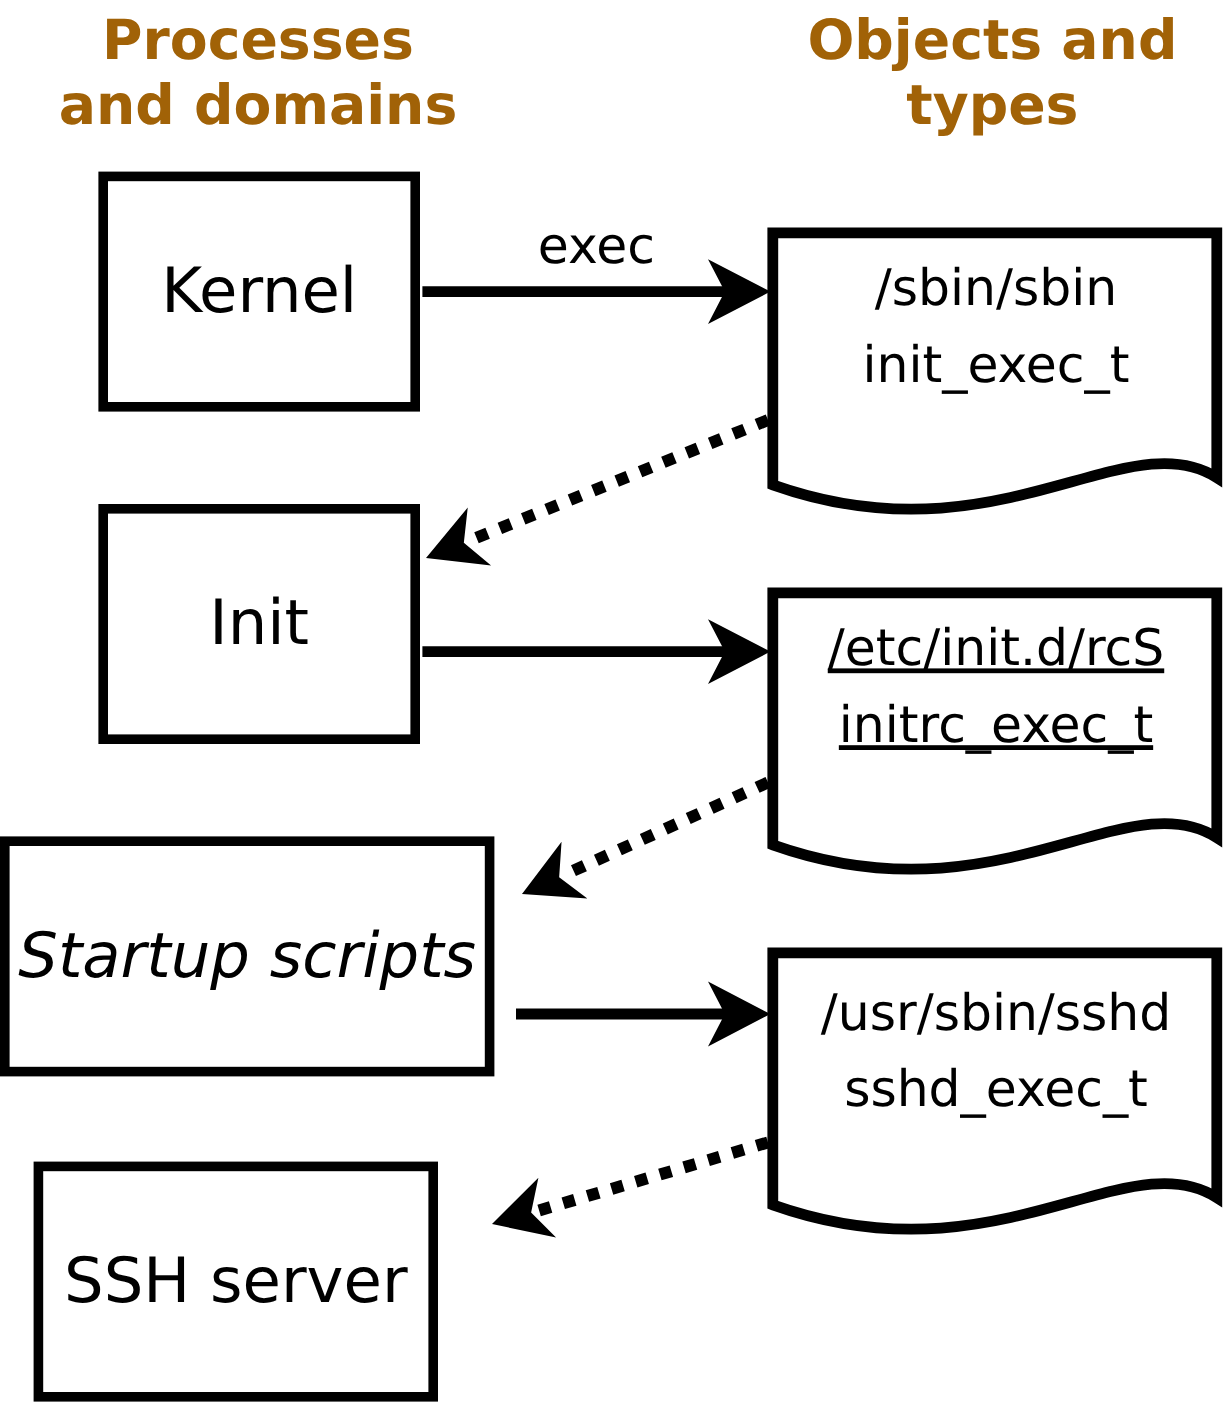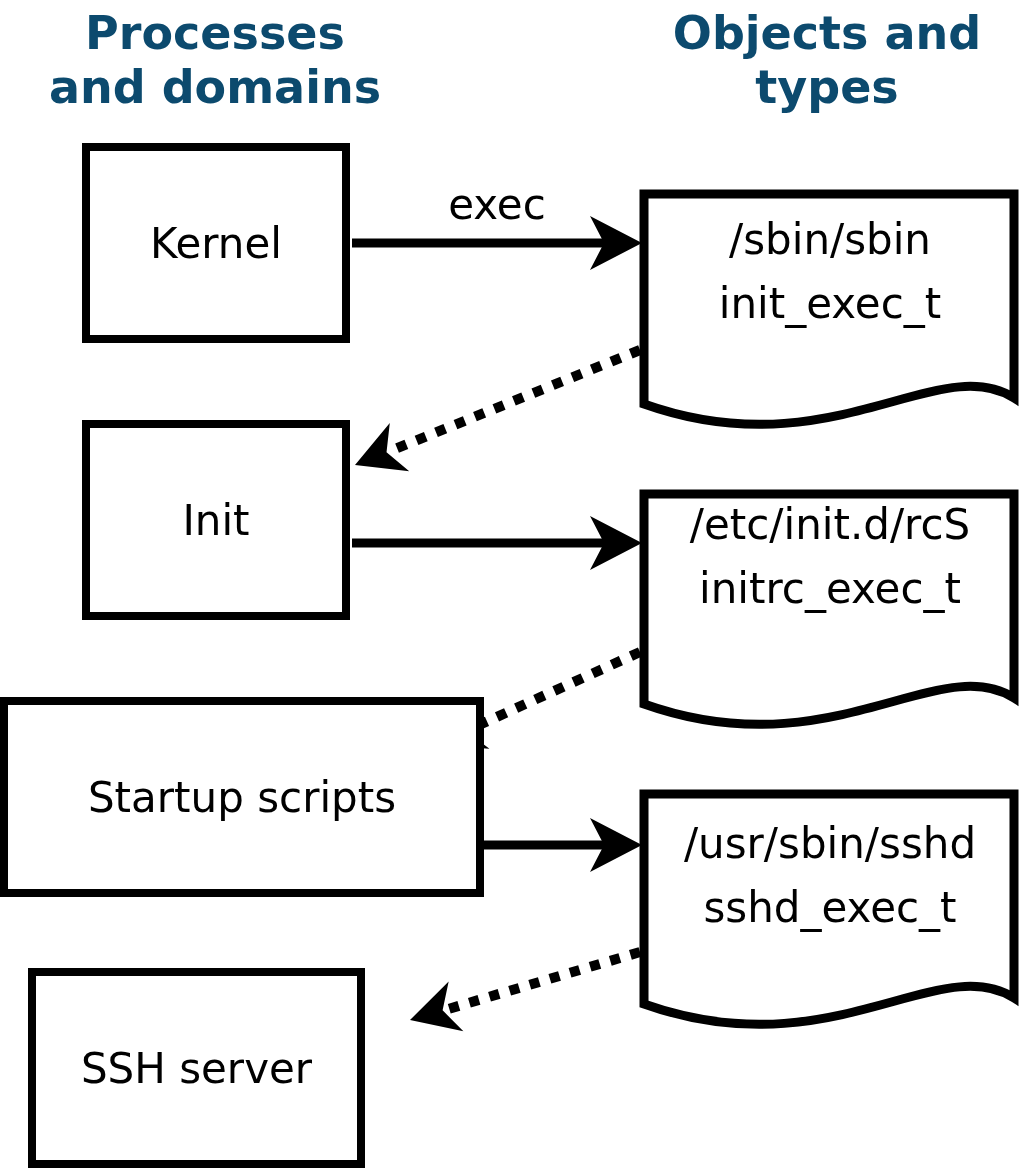--- a/index.html
+++ b/index.html
@@ -16,53 +16,53 @@
     font-family: "DejaVu Sans", sans-serif;
     color: #000000;
   }
   .col-header {
     position: absolute;
     text-align: center;
     font-size: 46px;
     font-weight: bold;
     line-height: 1.18;
     white-space: pre-line;
-    color: #0c4a6e;
+    color: #a16207;
   }
   #header-left  { left: 20px;  top: 6px; width: 390px; }
   #header-right { left: 630px; top: 6px; width: 394px; }
 
   .process-box {
     position: absolute;
     box-sizing: border-box;
     border: 8px solid #000000;
     background: #ffffff;
     display: flex;
     flex-direction: column;
     justify-content: center;
     align-items: center;
     text-align: center;
-    font-size: 42px;
+    font-size: 52px;
     line-height: 1.5;
   }
   #process-kernel  { left: 82px;  top: 143px; width: 268px; height: 200px; }
   #process-init    { left: 82px;  top: 420px; width: 268px; height: 200px; gap: 28px; }
-  #process-initrc  { left: 0px;   top: 697px; width: 484px; height: 200px; }
+  #process-initrc  { left: 0px;   top: 697px; width: 412px; height: 200px; font-style: italic; }
   #process-sshd    { left: 28px;  top: 968px; width: 337px; height: 200px; }
 
   .doc-text {
     position: absolute;
     left: 644px;
     width: 372px;
     text-align: center;
     font-size: 42px;
     line-height: 64px;
   }
   #doc-text-1 { top: 208px; }
-  #doc-text-2 { top: 493px; }
+  #doc-text-2 { top: 508px; text-decoration: underline; }
   #doc-text-3 { top: 812px; }
 
   #exec-label {
     position: absolute;
     left: 417px;
     top: 182px;
     width: 160px;
     text-align: center;
     font-size: 42px;
     line-height: 1.1;

